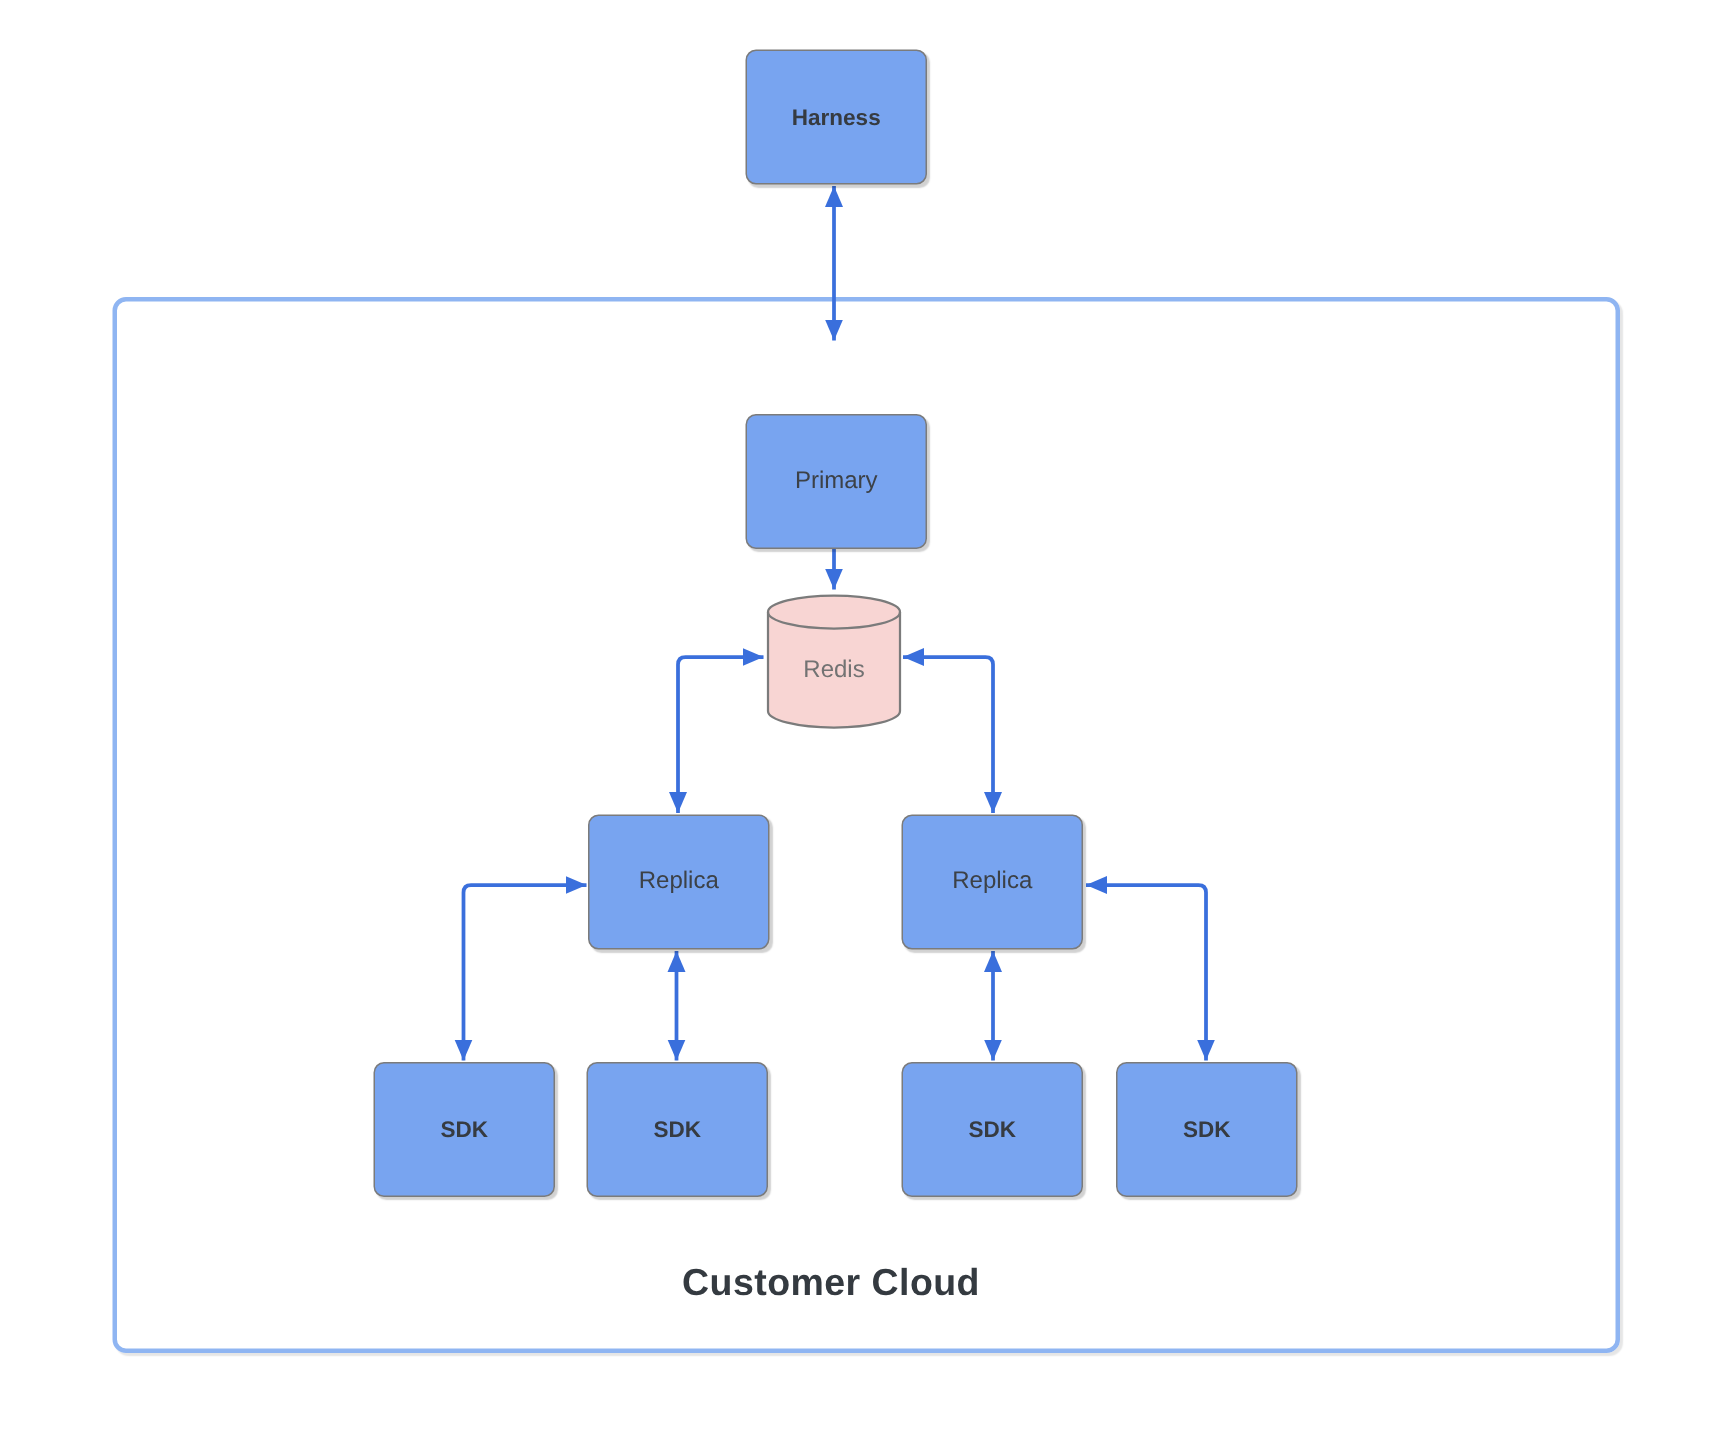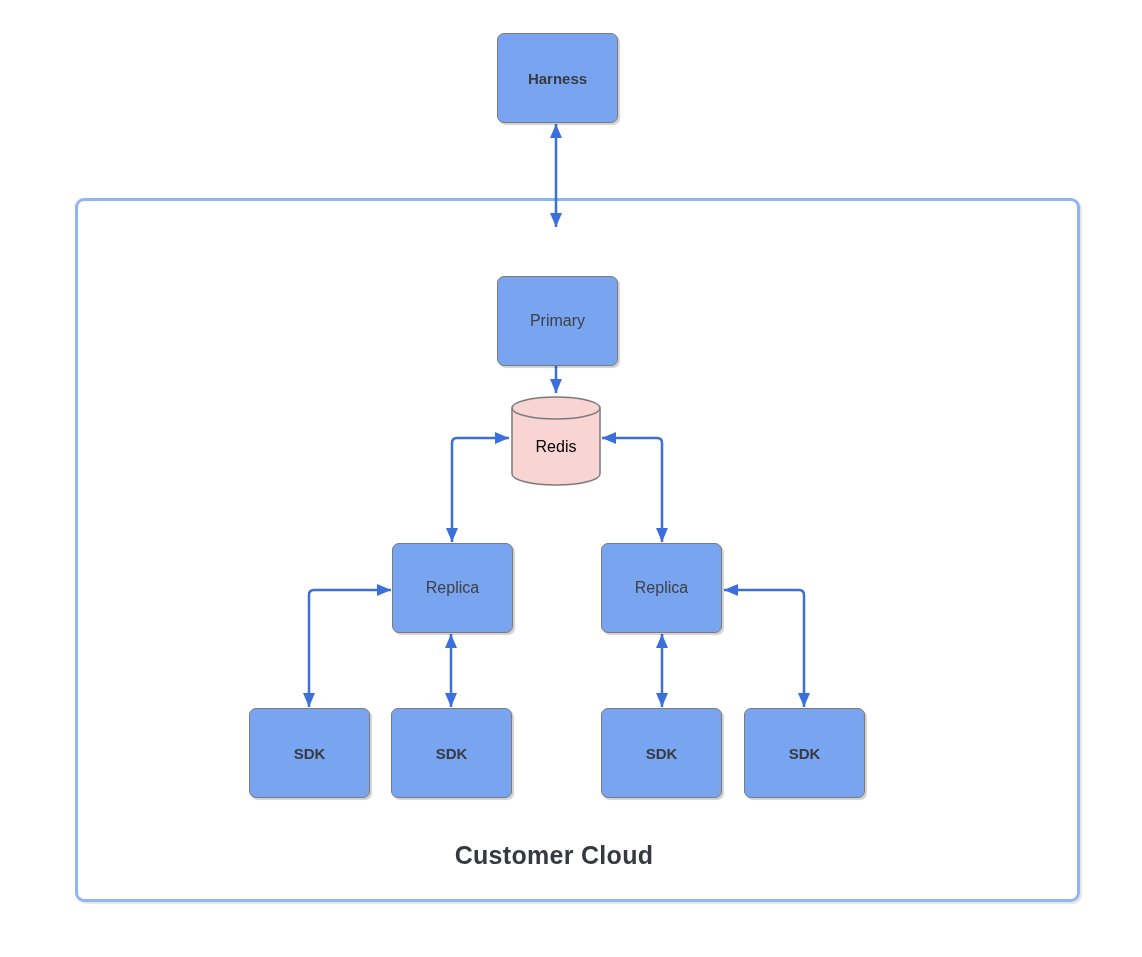--- a/index.html
+++ b/index.html
@@ -67,21 +67,21 @@
     height: 92px;
   }
   .cylinder svg { position: absolute; left: 0; top: 0; }
   .cylinder .cyl-label {
     position: absolute;
     left: 0; top: 0; right: 0; bottom: 0;
     display: flex;
     align-items: center;
     justify-content: center;
     padding-top: 11px;
-    color: #000000;
+    color: #737373;
     font-size: 16px;
   }
   .cloud-title {
     position: absolute;
     left: 254px;
     top: 841px;
     width: 600px;
     text-align: center;
     font-size: 25px;
     font-weight: bold;

